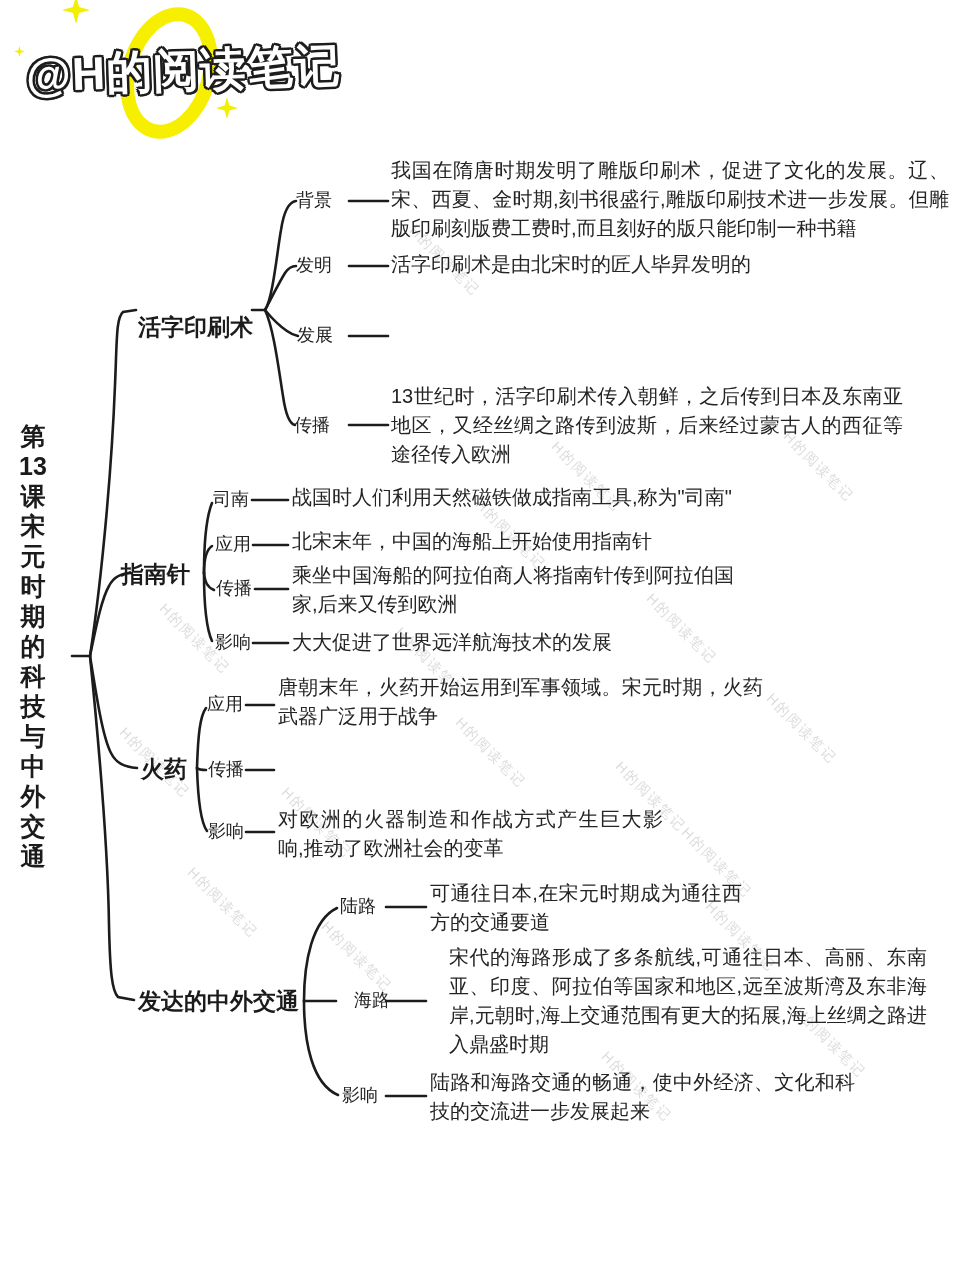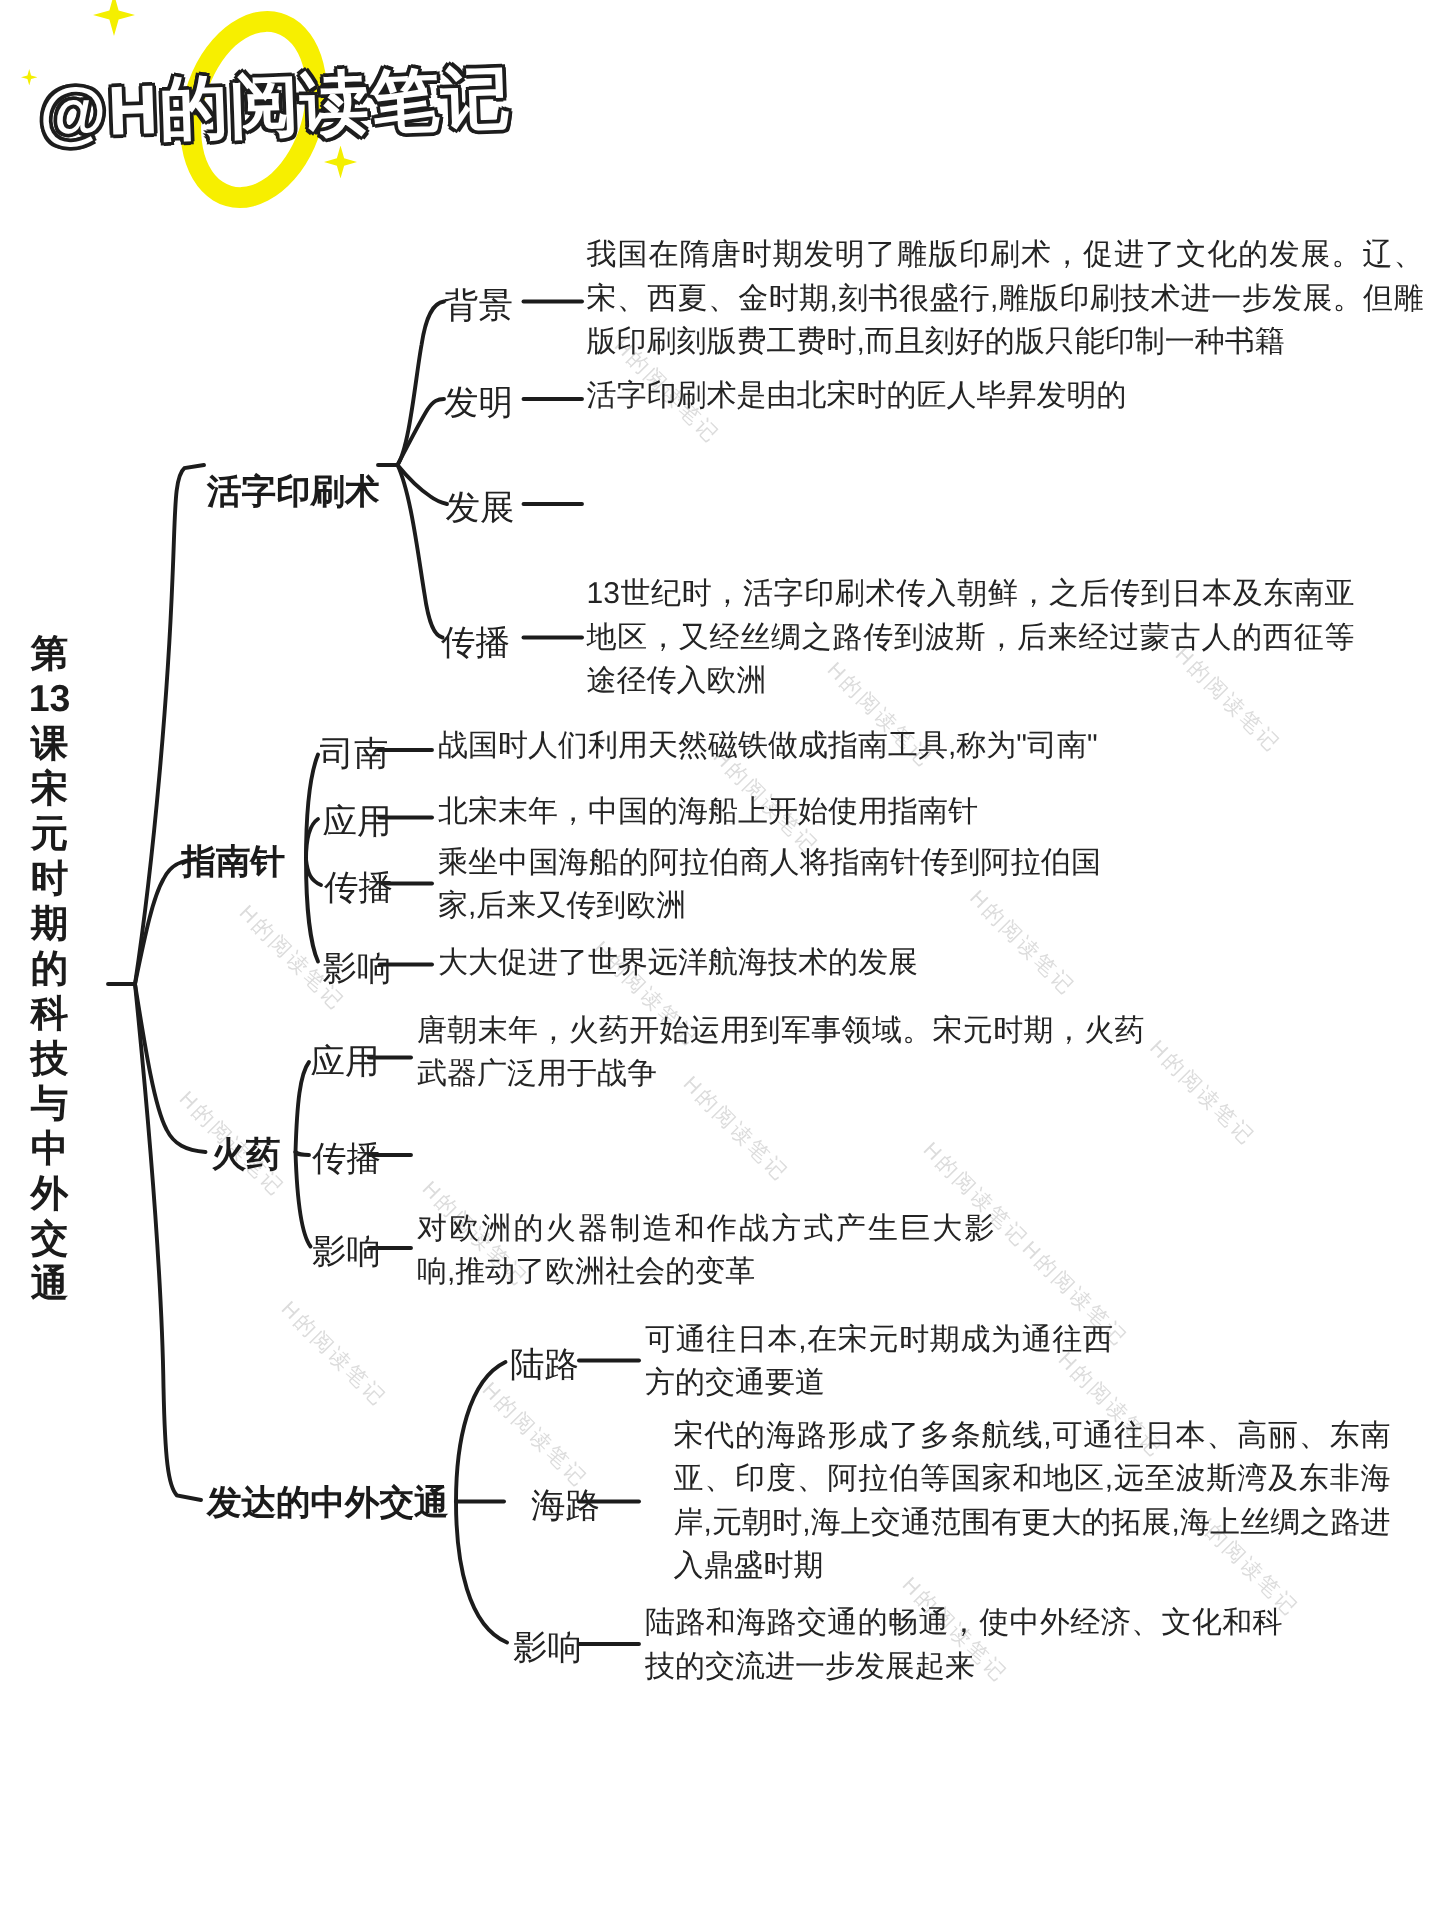--- a/index.html
+++ b/index.html
@@ -18,21 +18,21 @@
          text-shadow:-2px -2px 0 #1d1d1d,2px -2px 0 #1d1d1d,-2px 2px 0 #1d1d1d,2px 2px 0 #1d1d1d,
                      0 -2.5px 0 #1d1d1d,0 2.5px 0 #1d1d1d,-2.5px 0 0 #1d1d1d,2.5px 0 0 #1d1d1d;}
   .sparkle{position:absolute;background:#f4ef00;z-index:2;
            clip-path:polygon(50% 0,61% 39%,100% 50%,61% 61%,50% 100%,39% 61%,0 50%,39% 39%);}
   
   .root-title{position:absolute;left:15px;top:421px;width:36px;z-index:2;}
   .root-char{display:block;height:30px;line-height:30px;text-align:center;
              font-size:25px;font-weight:700;color:#1b1b1b;}
   
   .node{position:absolute;z-index:2;font-size:23px;font-weight:700;color:#1b1b1b;white-space:nowrap;}
-  .sub{position:absolute;z-index:2;font-size:23px;color:#222;white-space:nowrap;}
+  .sub{position:absolute;z-index:2;font-size:18px;color:#222;white-space:nowrap;}
   .txt{position:absolute;z-index:2;font-size:20px;line-height:29px;color:#242424;
        text-align:justify;word-break:break-all;}
 </style>
 </head>
 <body>
 
 <div class="canvas">
 
   <span class="wm" style="left:418px;top:222px">H的阅读笔记</span>
   <span class="wm" style="left:560px;top:438px">H的阅读笔记</span>

